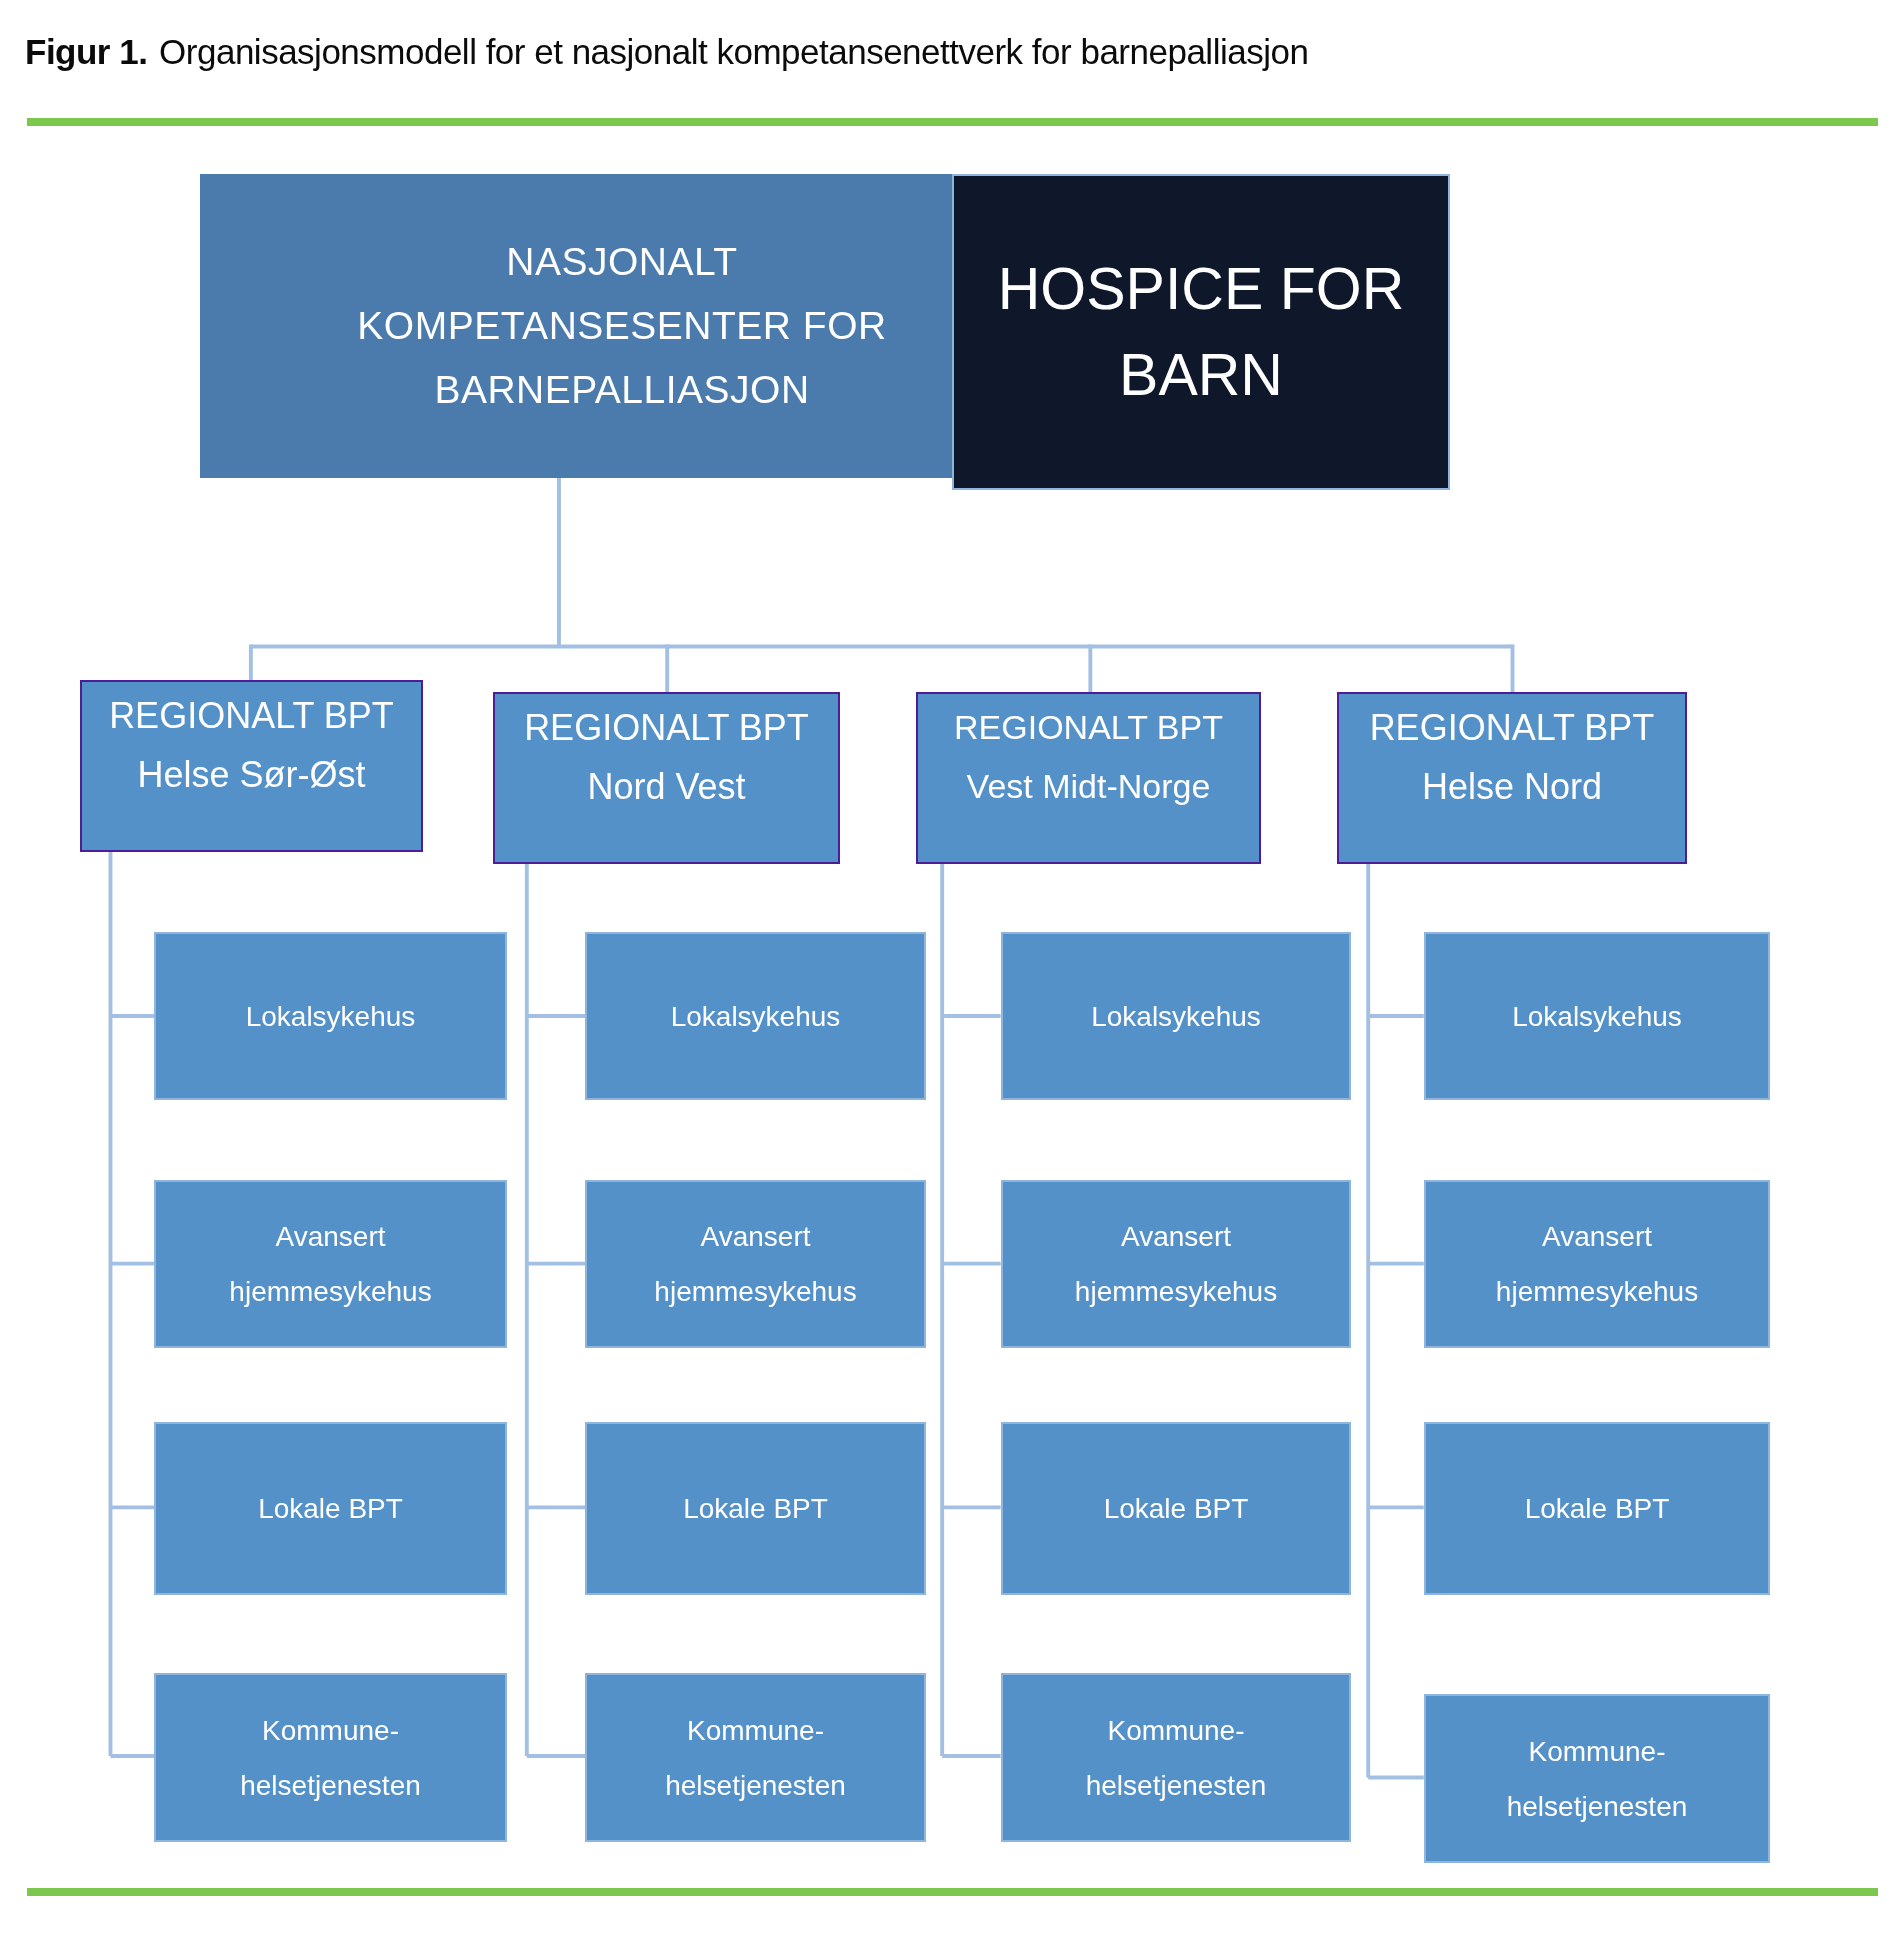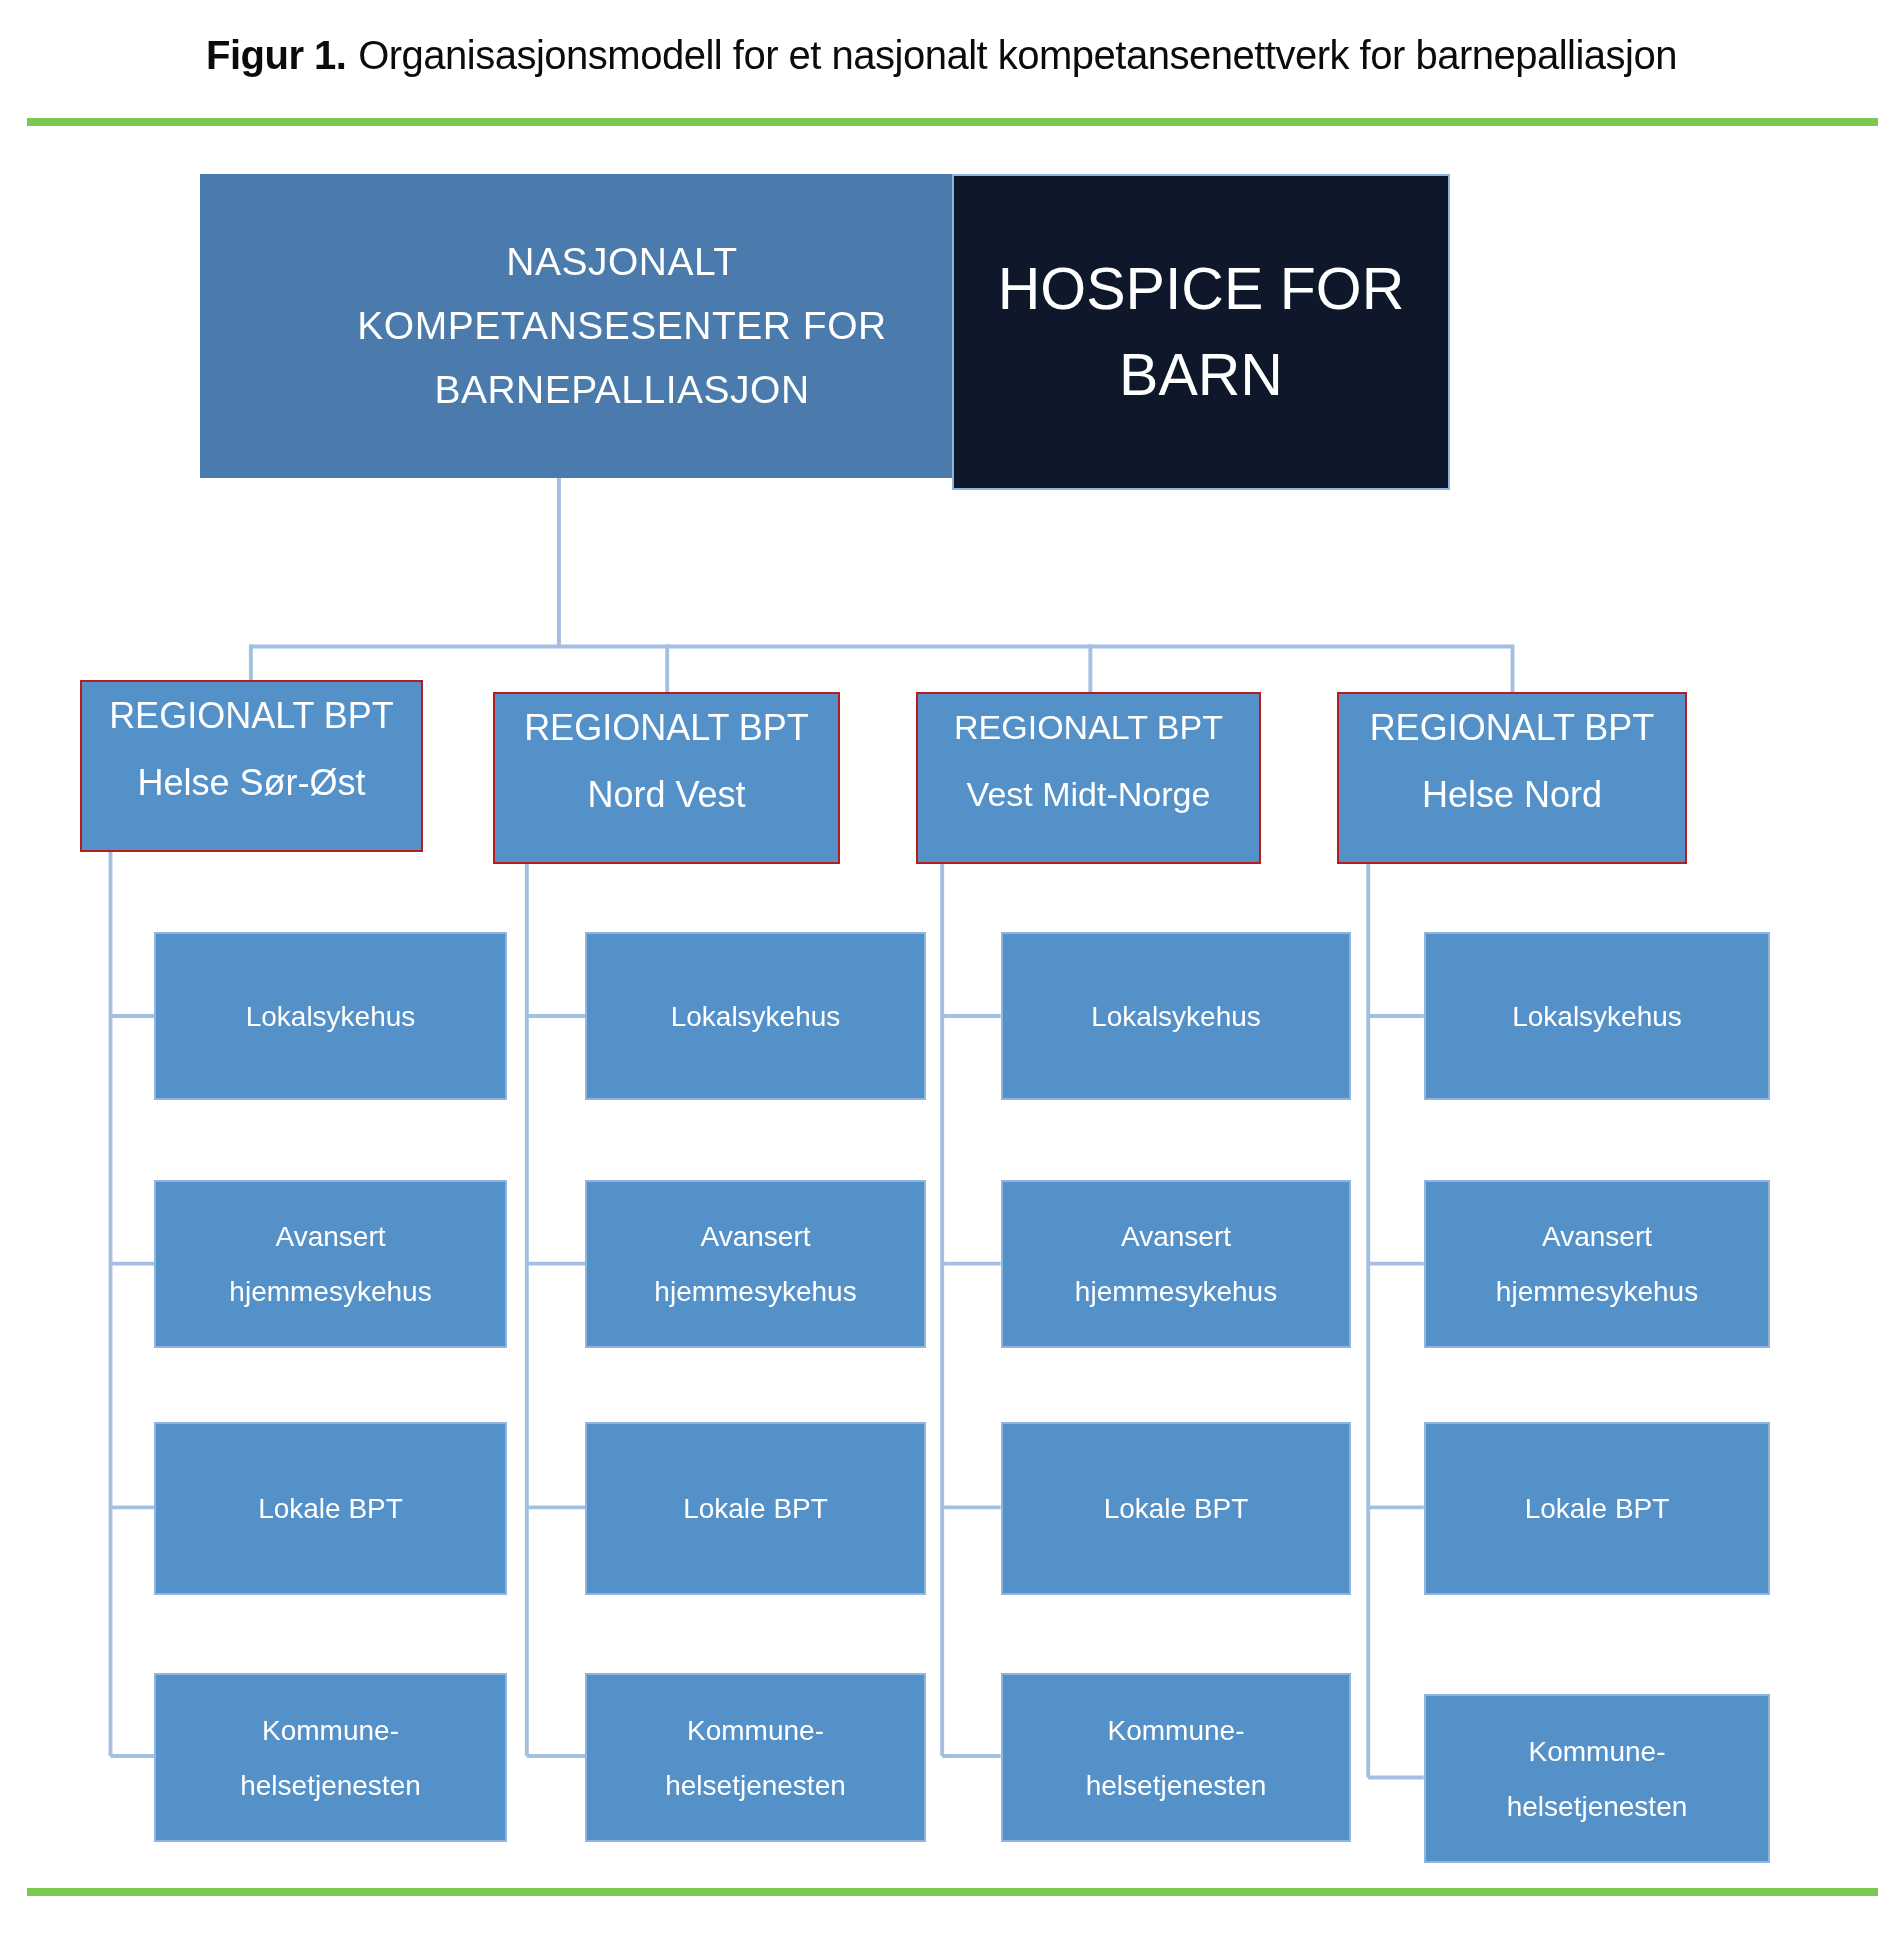--- a/index.html
+++ b/index.html
@@ -2,40 +2,40 @@
 <html><head>
 <meta charset="utf-8">
 <style>
   html,body{margin:0;padding:0;background:#ffffff;}
   #canvas{
     position:relative;width:1896px;height:1950px;background:#ffffff;
     font-family:"Liberation Sans",sans-serif;overflow:hidden;
   }
   .title{
     position:absolute;left:25px;top:29px;width:1833px;
-    font-size:40px;line-height:1.3;color:#0b0b0b;letter-spacing:-0.5px;text-align:center;
+    font-size:35px;line-height:1.3;color:#0b0b0b;letter-spacing:-0.5px;
   }
   .title .bold{font-weight:700;margin-right:11.7px;}
   .rule{position:absolute;left:27px;width:1851px;height:7.8px;background:#7cc74e;}
   .rule-top{top:118px;}
   .rule-bottom{top:1888px;}
   .connectors{position:absolute;left:0;top:0;width:1896px;height:1950px;}
   .connectors path{stroke:#a3c0e2;stroke-width:4;fill:none;}
   .box{
     position:absolute;display:flex;flex-direction:column;
     justify-content:center;align-items:center;text-align:center;
     color:#ffffff;box-sizing:border-box;
   }
   .ln{display:block;}
   .root-box{background:#4a7bac;font-size:39px;line-height:64px;letter-spacing:0.5px;}
   .hospice-box{background:#0f172a;border:2px solid #8fb5dd;font-size:59px;line-height:86px;}
   .region-box{
-    background:#5591c9;border:2px solid #b91c1c;
+    background:#5591c9;border:2px solid #4c1d95;
     justify-content:flex-start;padding-top:3.9px;
-    font-size:36px;line-height:59px;white-space:nowrap;gap:8px;
+    font-size:36px;line-height:59px;white-space:nowrap;
   }
   .region-small{font-size:34px;}
   .child-box{background:#5591c9;border:2px solid #8fb5dd;font-size:28px;line-height:55px;}
 </style>
 </head>
 <body>
 
 <div id="canvas">
 
   <div class="title">

